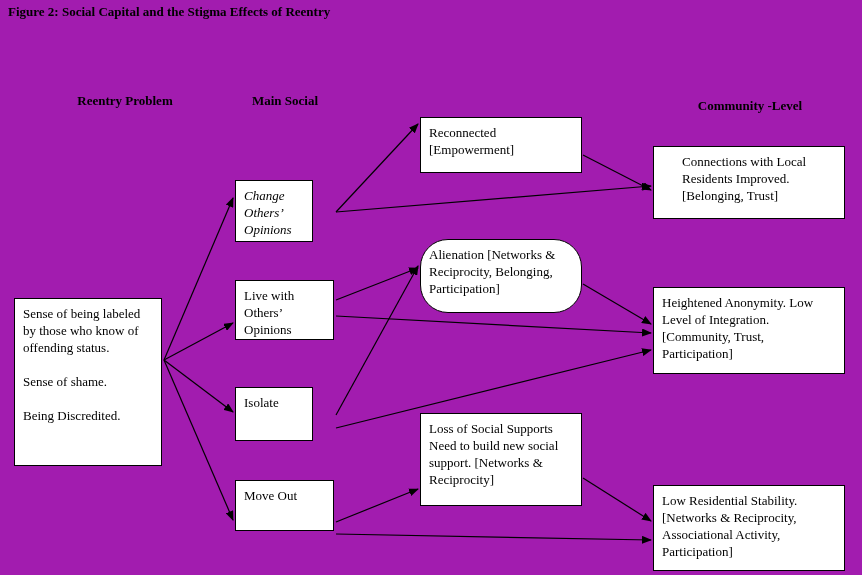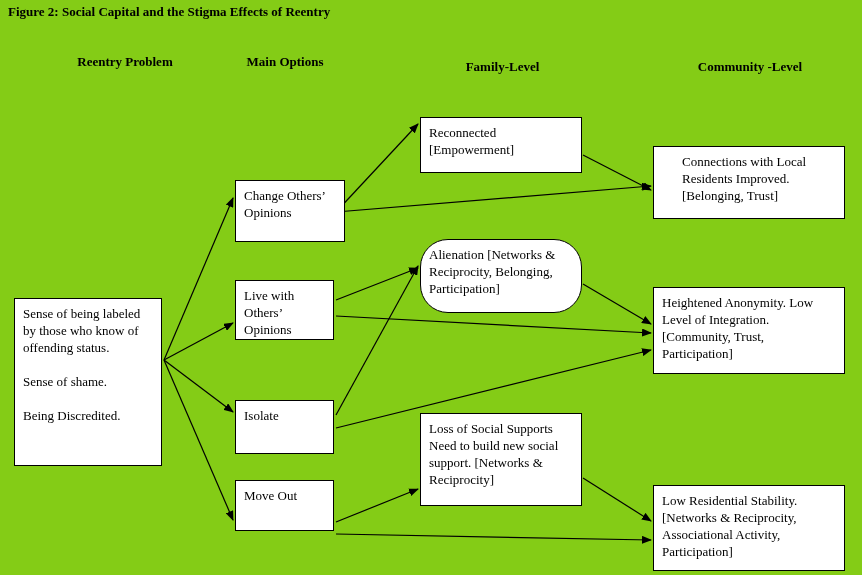--- a/index.html
+++ b/index.html
@@ -9,38 +9,39 @@
   }
   body {
     font-family: "Liberation Serif", serif;
     color: #000000;
   }
   #page {
     position: relative;
     width: 862px;
     height: 575px;
     overflow: hidden;
-    background: #84cc16;
+    background: #a21caf;
   }
   #figure-title {
     position: absolute;
     left: 8px;
     top: 4px;
     font-family: "Liberation Serif", serif;
     font-weight: bold;
     font-size: 13px;
     white-space: nowrap;
   }
   .col-header {
     position: absolute;
     font-family: "Liberation Serif", serif;
     font-weight: bold;
     font-size: 13px;
     text-align: center;
     white-space: nowrap;
+    margin-top: 39px;
   }
   .node {
     position: absolute;
     box-sizing: border-box;
     border: 1px solid #000000;
     background: #ffffff;
     font-family: "Liberation Serif", serif;
     font-size: 13px;
     line-height: 17px;
     padding: 6px 8px 4px 8px;
@@ -56,22 +57,21 @@
   }
 </style>
 </head>
 <body>
 
 <div id="page">
 
   <div id="figure-title">Figure 2: Social Capital and the Stigma Effects of Reentry</div>
 
   <div class="col-header" style="left:40px; top:54px; width:170px;">Reentry Problem</div>
-  <div class="col-header" style="left:205px; top:54px; width:160px;">Main Options</div>
-  <div class="col-header" style="left:420px; top:59px; width:165px;">Family-Level</div>
+  <div class="col-header" style="left:205px; top:54px; width:160px;">Main Social</div>
   <div class="col-header" style="left:655px; top:59px; width:190px;">Community -Level</div>
 
   <svg class="arrows" viewBox="0 0 862 575">
     <defs>
       <marker id="ah" markerWidth="10" markerHeight="8" refX="9" refY="4" orient="auto" markerUnits="userSpaceOnUse">
         <path d="M0,0 L10,4 L0,8 z" fill="#000000"></path>
       </marker>
     </defs>
     <g id="arrow-group" stroke="#000000" stroke-width="1.2" fill="none">
         <line x1="164" y1="360" x2="233" y2="198" marker-end="url(#ah)"></line>
@@ -91,25 +91,25 @@
         <line x1="583" y1="478" x2="651" y2="521" marker-end="url(#ah)"></line>
       </g>
   </svg>
 
   <div class="node" style="left:14px; top:298px; width:148px; height:168px;">Sense of being labeled by those who know of offending status.
 
 Sense of shame.
 
 Being Discredited.</div>
 
-  <div class="node" style="left:235px; top:180px; width:110px; height:62px;">Change Others’ Opinions</div>
+  <div class="node" style="left:235px; top:180px; width:78px; height:62px;font-style:italic;">Change Others’ Opinions</div>
 
   <div class="node" style="left:235px; top:280px; width:99px; height:60px;">Live with Others’ Opinions</div>
 
-  <div class="node" style="left:235px; top:400px; width:99px; height:54px;font-family:Liberation Serif, serif;">Isolate</div>
+  <div class="node" style="left:235px; top:387px; width:78px; height:54px;font-family:Liberation Serif, serif;">Isolate</div>
 
   <div class="node" style="left:235px; top:480px; width:99px; height:51px;">Move Out</div>
 
   <div class="node" style="left:420px; top:117px; width:162px; height:56px;">Reconnected [Empowerment]</div>
 
   <div class="node" style="left:420px; top:239px; width:162px; height:74px;border-radius:28px;">Alienation [Networks &amp; Reciprocity, Belonging, Participation]</div>
 
   <div class="node" style="left:420px; top:413px; width:162px; height:93px;">Loss of Social Supports Need to build new social support. [Networks &amp; Reciprocity]</div>
 
   <div class="node" style="left:653px; top:146px; width:192px; height:73px;padding-left:28px;">Connections with Local Residents Improved. [Belonging, Trust]</div>

